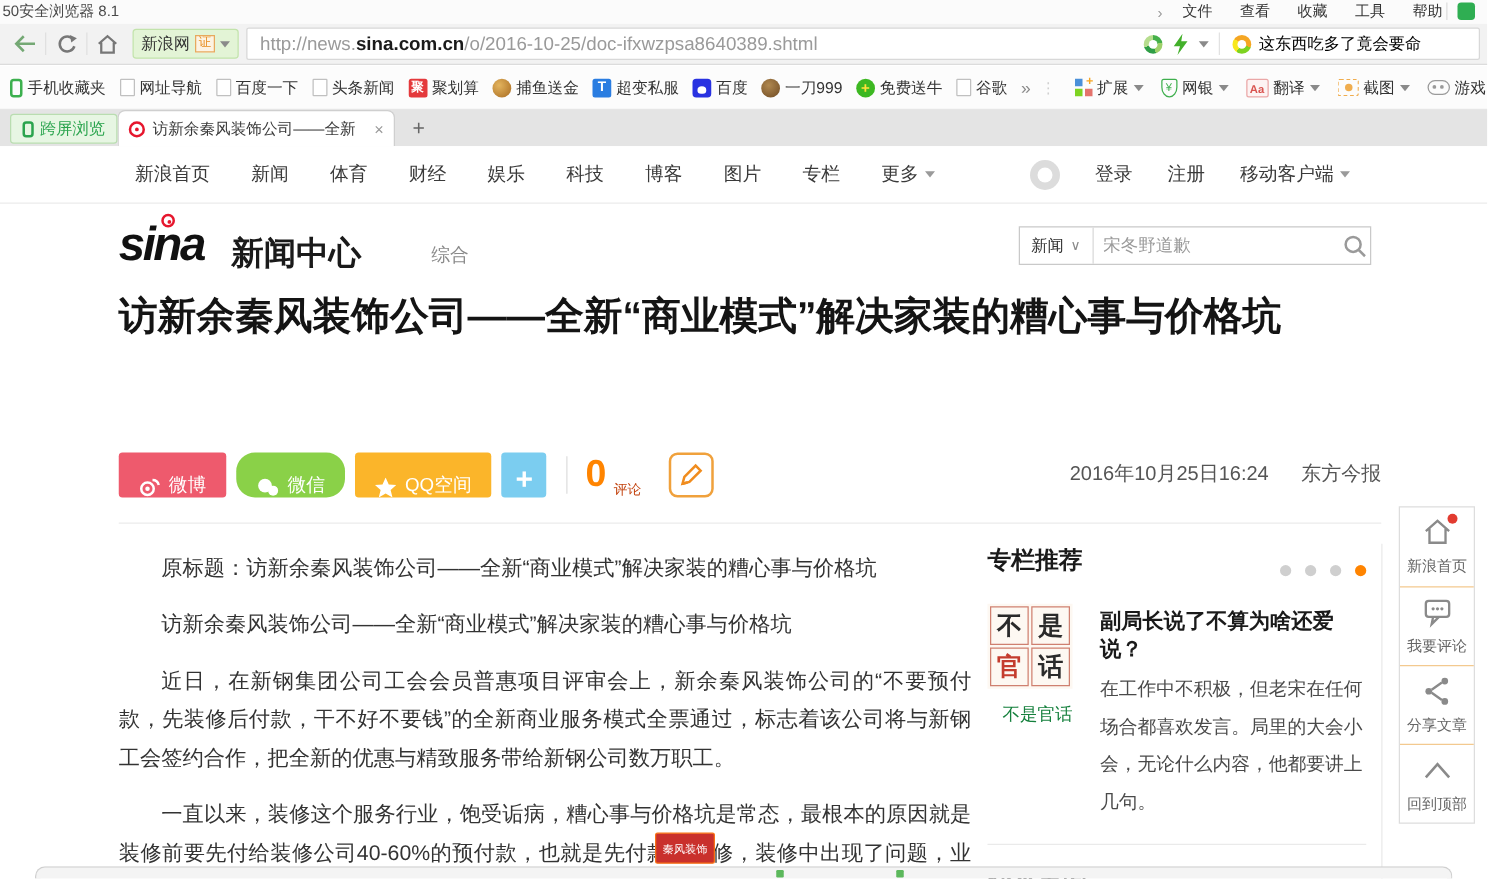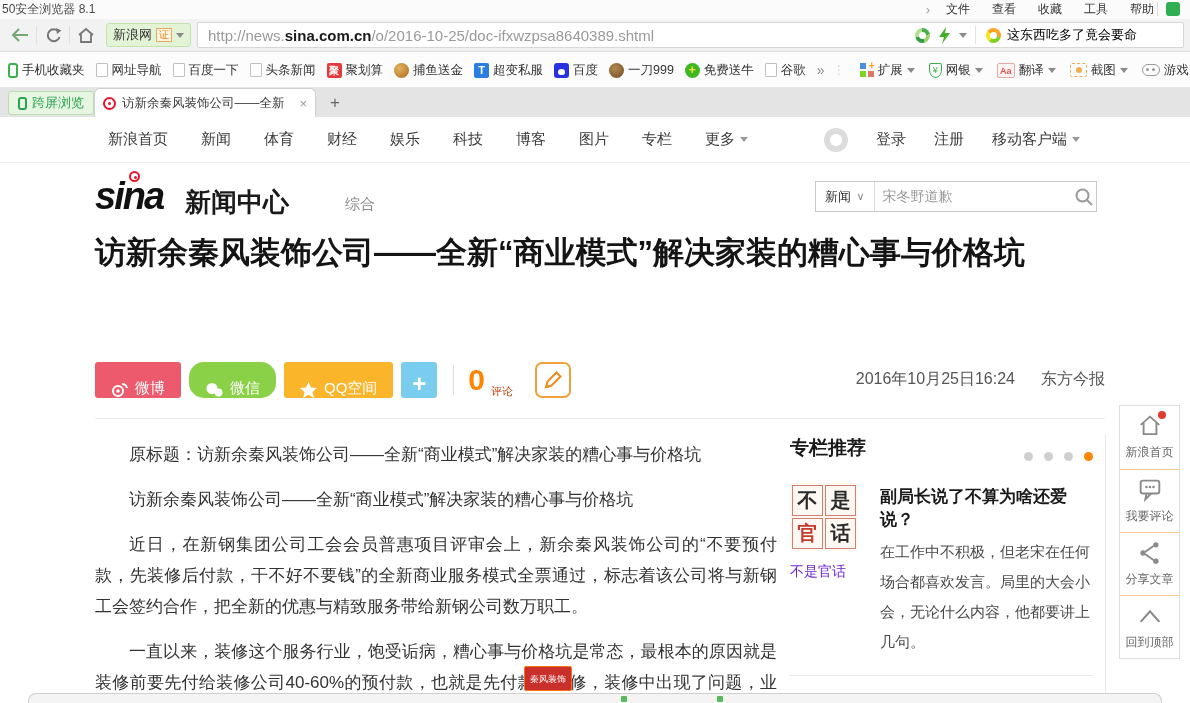--- a/index.html
+++ b/index.html
@@ -125,21 +125,21 @@
   .col-head { display:flex; align-items:flex-end;gap:24px; }
   .col-title { font-size:19px; font-weight:bold; color:#1a1a1a; }
   .pager-dots { margin-left:auto; display:flex; gap:11px; }
   .pager-dots i { width:9px; height:9px; border-radius:50%; background:#cfcfcf; }
   .pager-dots i.on { background:#ff8400; }
   .promo { display:flex; margin-top:22px; }
   .promo-left { width:72px; flex:none; }
   .promo-img { width:68px; height:68px; display:grid; grid-template-columns:1fr 1fr; gap:2px; background:#fdf8f2; padding:2px; }
   .promo-img b { border:1px solid #cf8070; font-family:"Liberation Serif",serif; font-weight:bold; font-size:20px; color:#2a2a2a; display:flex; align-items:center; justify-content:center; }
   .promo-img b.red { color:#c43c2e; }
-  .promo-caption { margin-top:12px; font-size:14px; color:#6d28d9; text-align:left; width:68px; }
+  .promo-caption { margin-top:12px; font-size:14px; color:#15803d; text-align:right; width:68px; }
   .promo-text { margin-left:18px; }
   .promo-title { font-size:17px; font-weight:bold; color:#1a1a1a; margin:2px 0 6px; }
   .promo-desc { font-size:15px; line-height:30px; color:#4a4a4a; }
   .side-divider { border-top:1px solid #eaeaea; margin-top:18px; }
   .gallery-title { font-size:20px; font-weight:bold; color:#1a1a1a; margin-top:20px; }
 
   
   .rail { position:absolute; left:1119px; top:288px; width:61px; background:#fff; border:1px solid #ddd; }
   .rail-item { height:63px; text-align:center; padding-top:7px; border-top:1px solid #f3c98f; position:relative; }
   .rail-item:first-child { border-top:none; }

